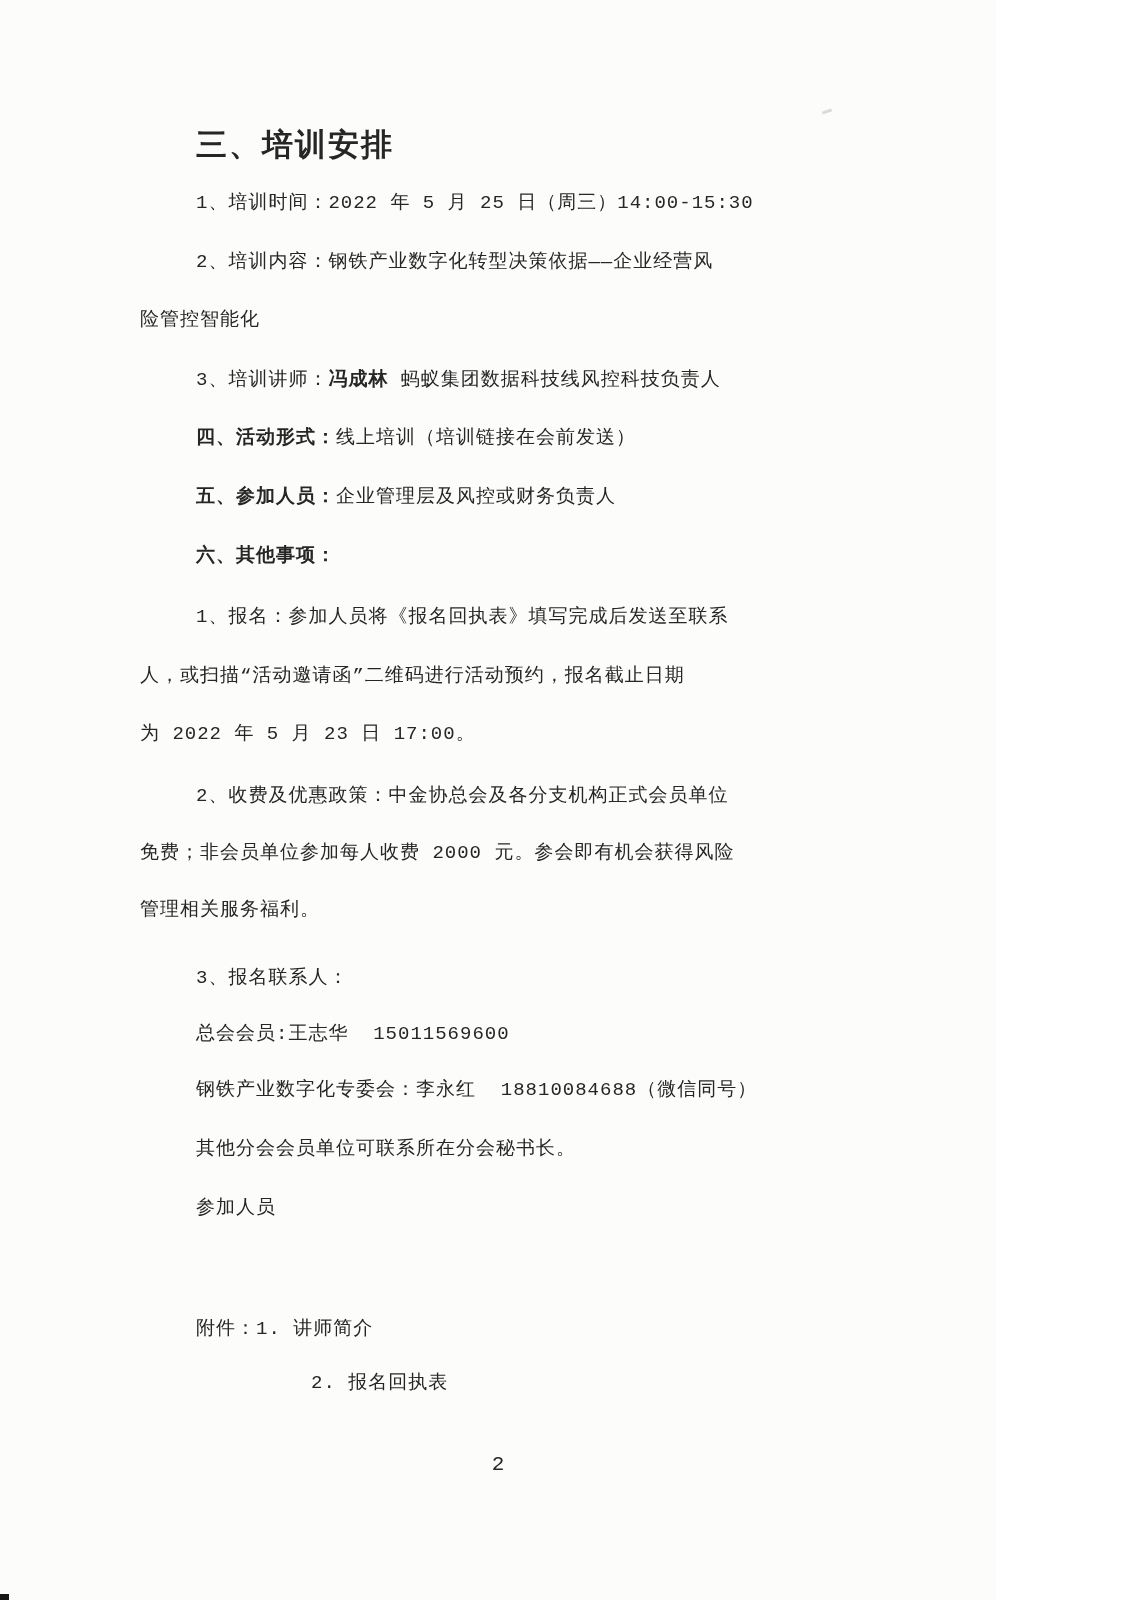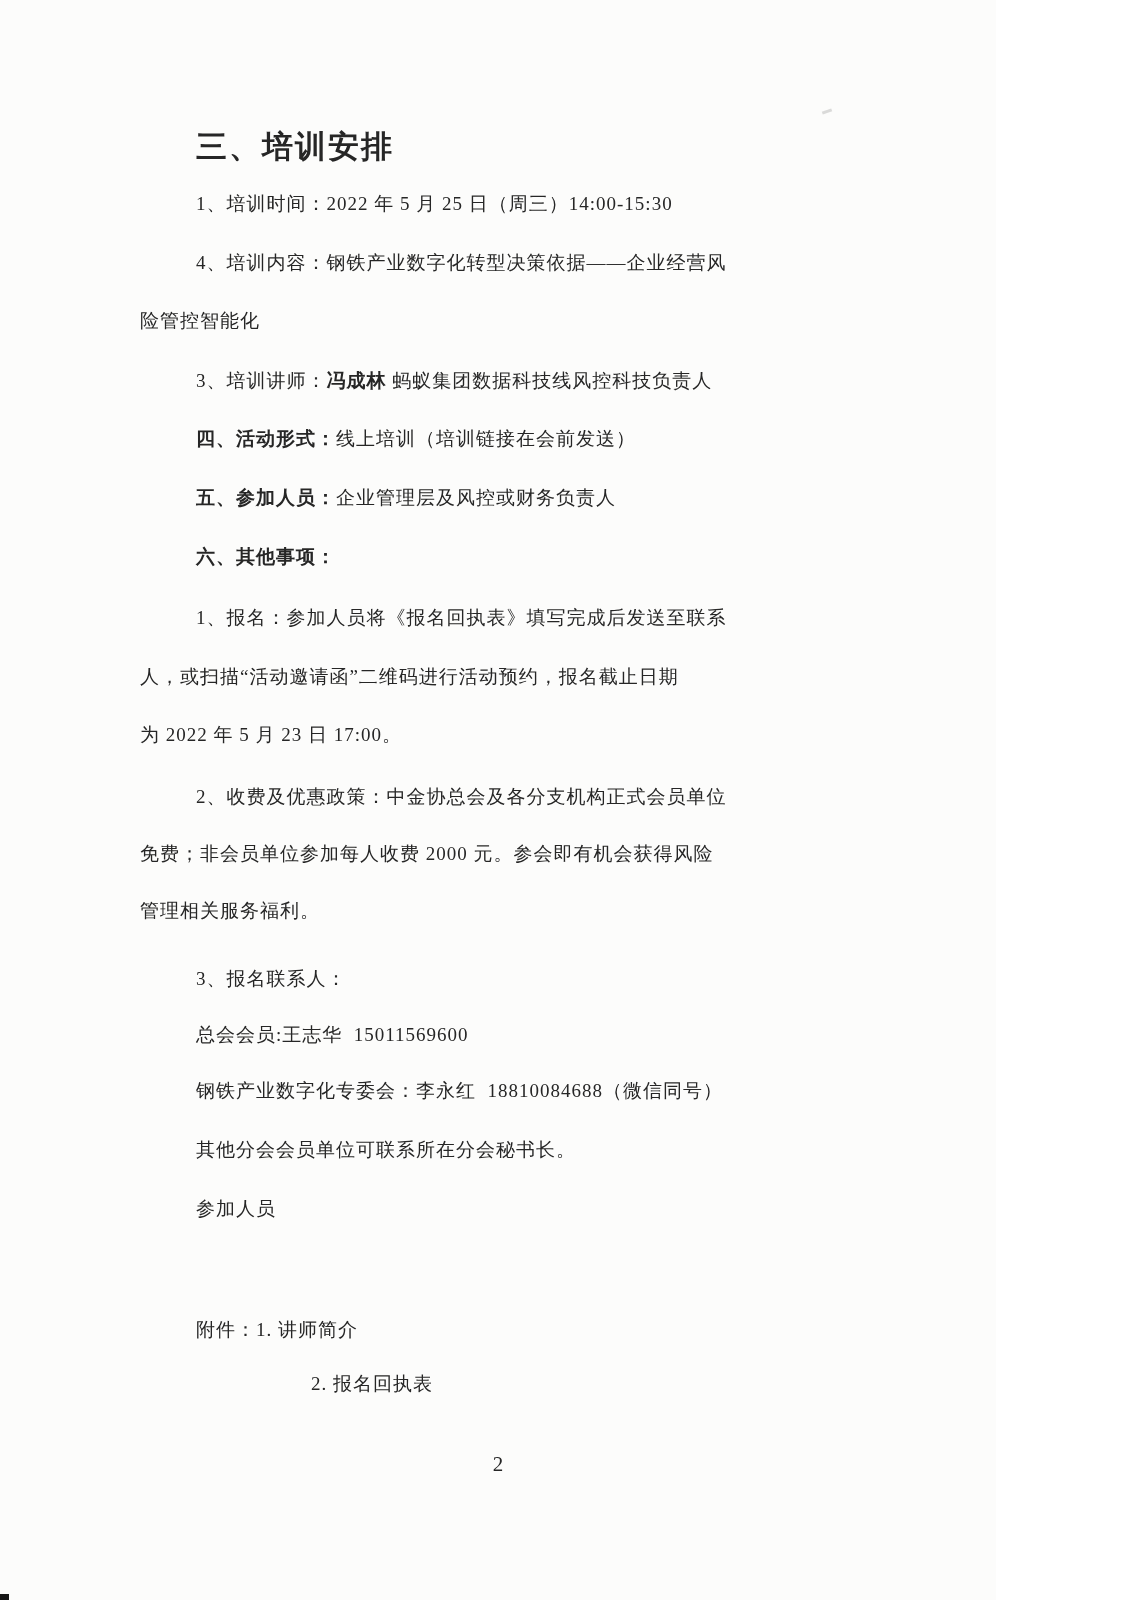--- a/index.html
+++ b/index.html
@@ -6,21 +6,21 @@
     margin: 0;
     padding: 0;
     background: #ffffff;
   }
   .page {
     position: relative;
     width: 996px;
     height: 1600px;
     background: var(--paper, #fcfcfb);
     overflow: hidden;
-    font-family: Liberation Serif, serif;
+    font-family: Liberation Mono, monospace;
     color: var(--ink, #262626);
   }
   .line {
     position: absolute;
     white-space: pre;
     font-size: 19px;
     line-height: 1;
     letter-spacing: 1px;
   }
   .line.heading {
@@ -61,21 +61,21 @@
 </style>
 </head>
 <body>
 
 <div class="page">
 
   <div class="line heading" style="left:196px; top:131px"><span class="b">三、培训安排</span></div>
 
   <div class="line" style="left:196px; top:194px"><span>1、培训时间：2022 年 5 月 25 日（周三）14:00-15:30</span></div>
 
-  <div class="line" style="left:196px; top:253px"><span>4、培训内容：钢铁产业数字化转型决策依据——企业经营风</span></div>
+  <div class="line" style="left:196px; top:253px"><span>2、培训内容：钢铁产业数字化转型决策依据——企业经营风</span></div>
 
   <div class="line" style="left:140px; top:311px"><span>险管控智能化</span></div>
 
   <div class="line" style="left:196px; top:371px"><span>3、培训讲师：</span><span class="b">冯成林</span><span> 蚂蚁集团数据科技线风控科技负责人</span></div>
 
   <div class="line" style="left:196px; top:488px"><span class="b">五、参加人员：</span><span>企业管理层及风控或财务负责人</span></div>
 
   <div class="line" style="left:196px; top:429px"><span class="b">四、活动形式：</span><span>线上培训（培训链接在会前发送）</span></div>
 
   <div class="line" style="left:196px; top:547px"><span class="b">六、其他事项：</span></div>

